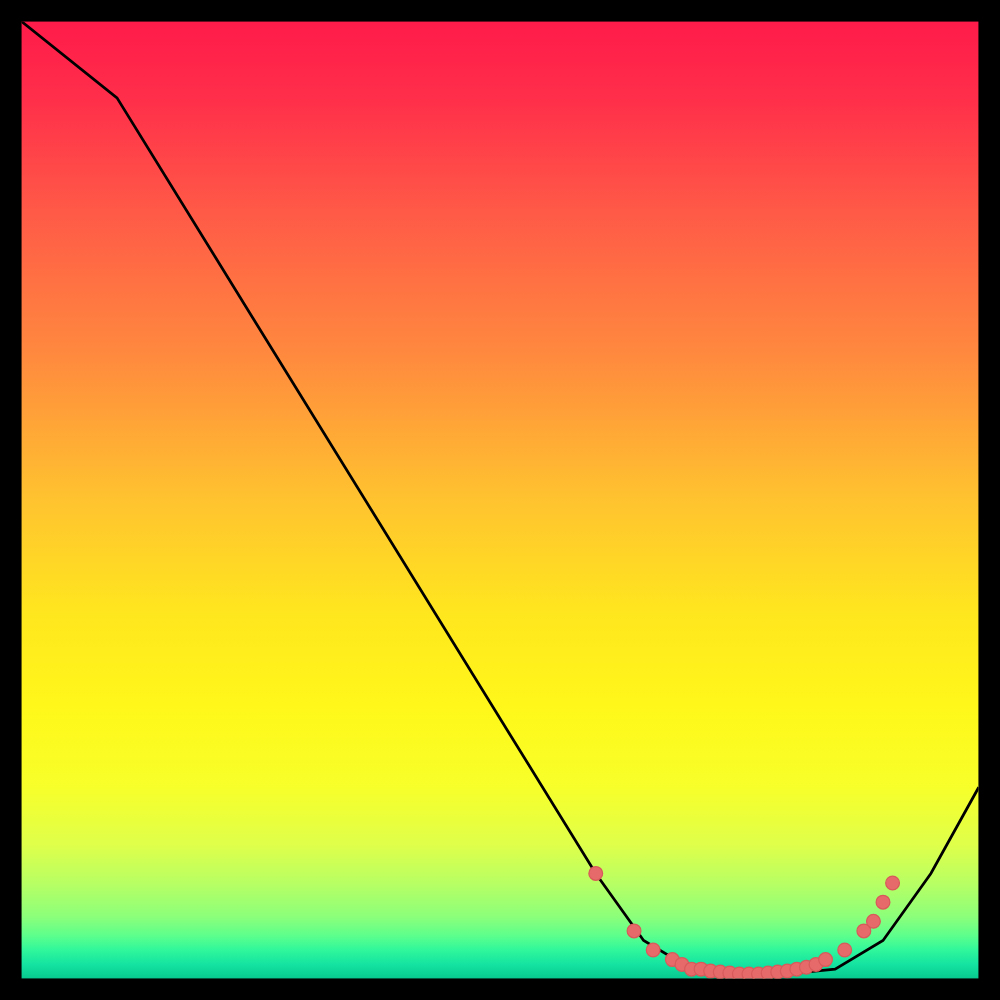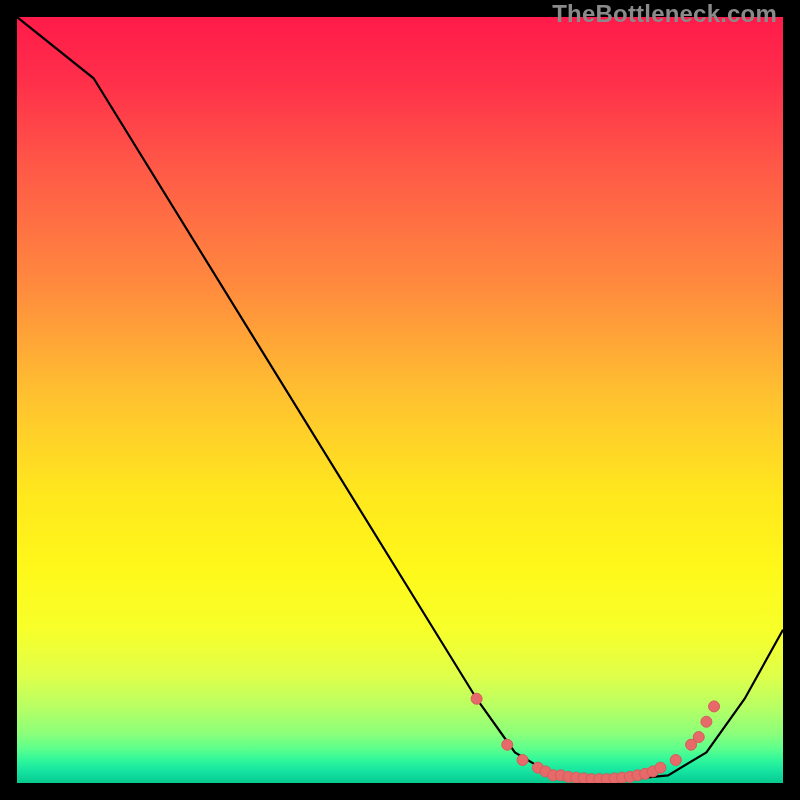--- a/index.html
+++ b/index.html
@@ -88,14 +88,13 @@
           <circle cx="635.78" cy="754.51" r="5.5" fill="#e76a6a" stroke="#d85a5a" stroke-width="1"></circle>
           <circle cx="643.44" cy="750.68" r="5.5" fill="#e76a6a" stroke="#d85a5a" stroke-width="1"></circle>
           <circle cx="658.76" cy="743.02" r="5.5" fill="#e76a6a" stroke="#d85a5a" stroke-width="1"></circle>
           <circle cx="674.08" cy="727.70" r="5.5" fill="#e76a6a" stroke="#d85a5a" stroke-width="1"></circle>
           <circle cx="681.74" cy="720.04" r="5.5" fill="#e76a6a" stroke="#d85a5a" stroke-width="1"></circle>
           <circle cx="689.40" cy="704.72" r="5.5" fill="#e76a6a" stroke="#d85a5a" stroke-width="1"></circle>
           <circle cx="697.06" cy="689.40" r="5.5" fill="#e76a6a" stroke="#d85a5a" stroke-width="1"></circle>
         </g>
     </svg>
   </div>
-  <div class="watermark">TheBottleneck.com</div>
 </div>
 
 </body></html>

